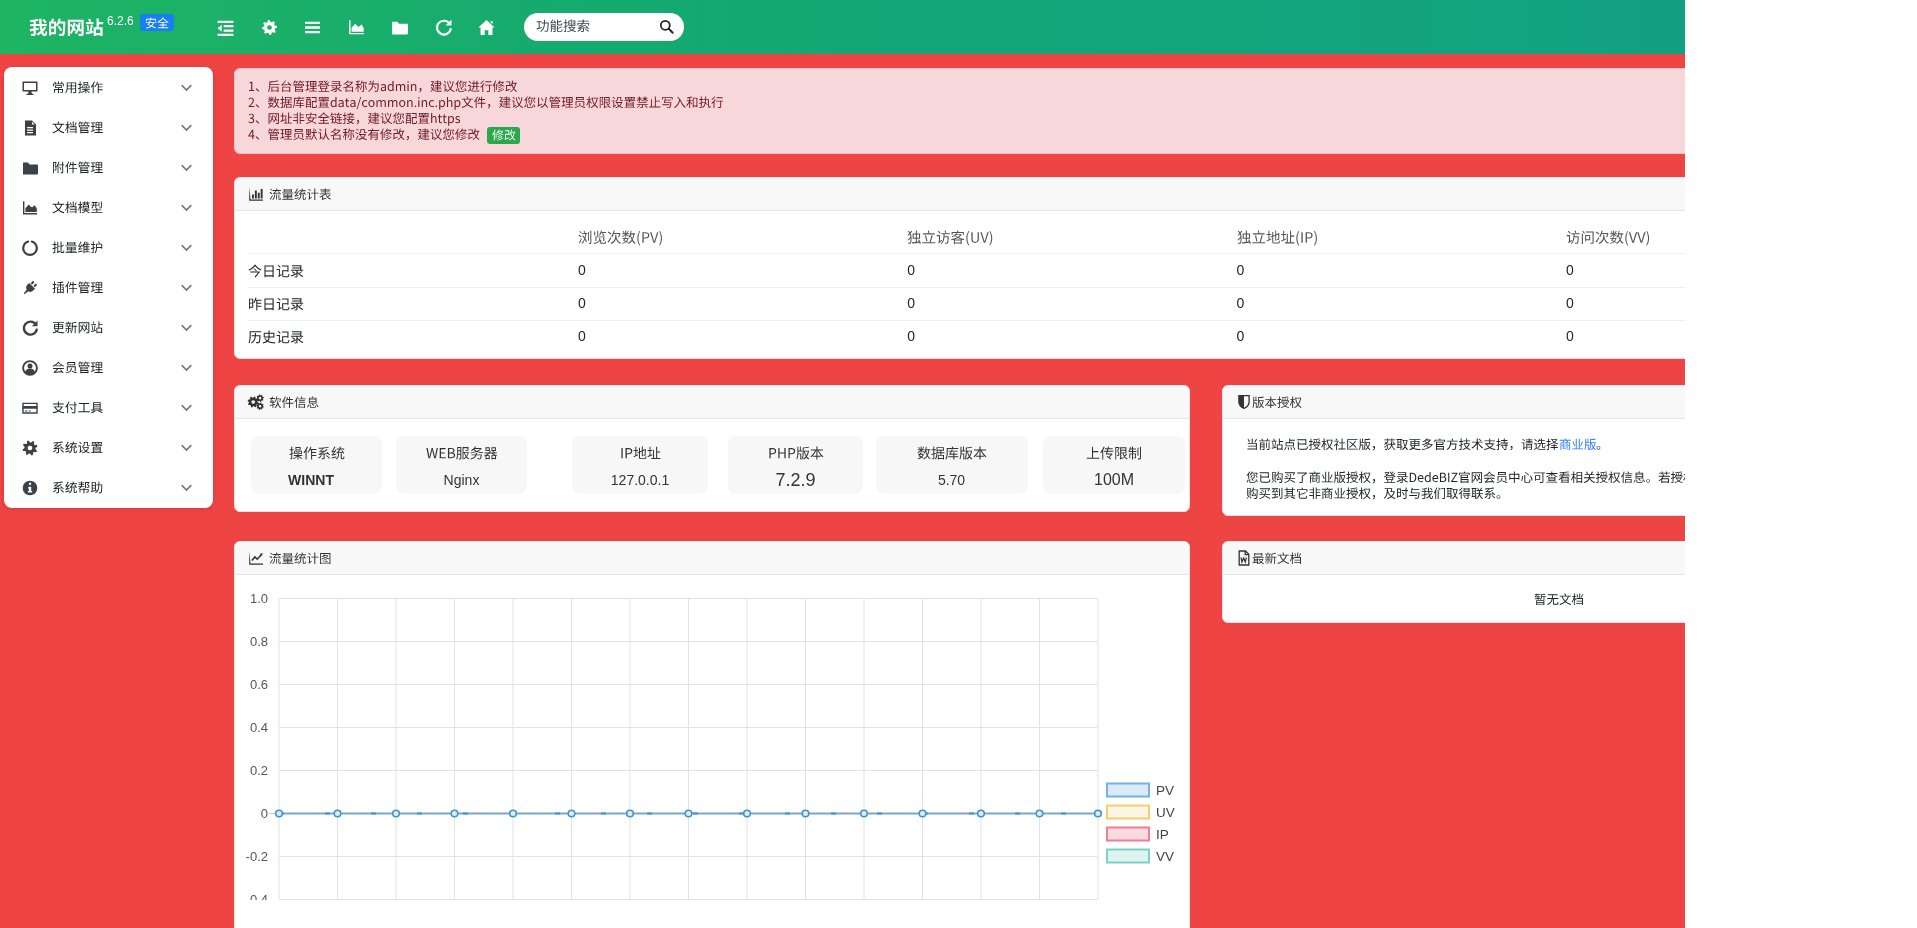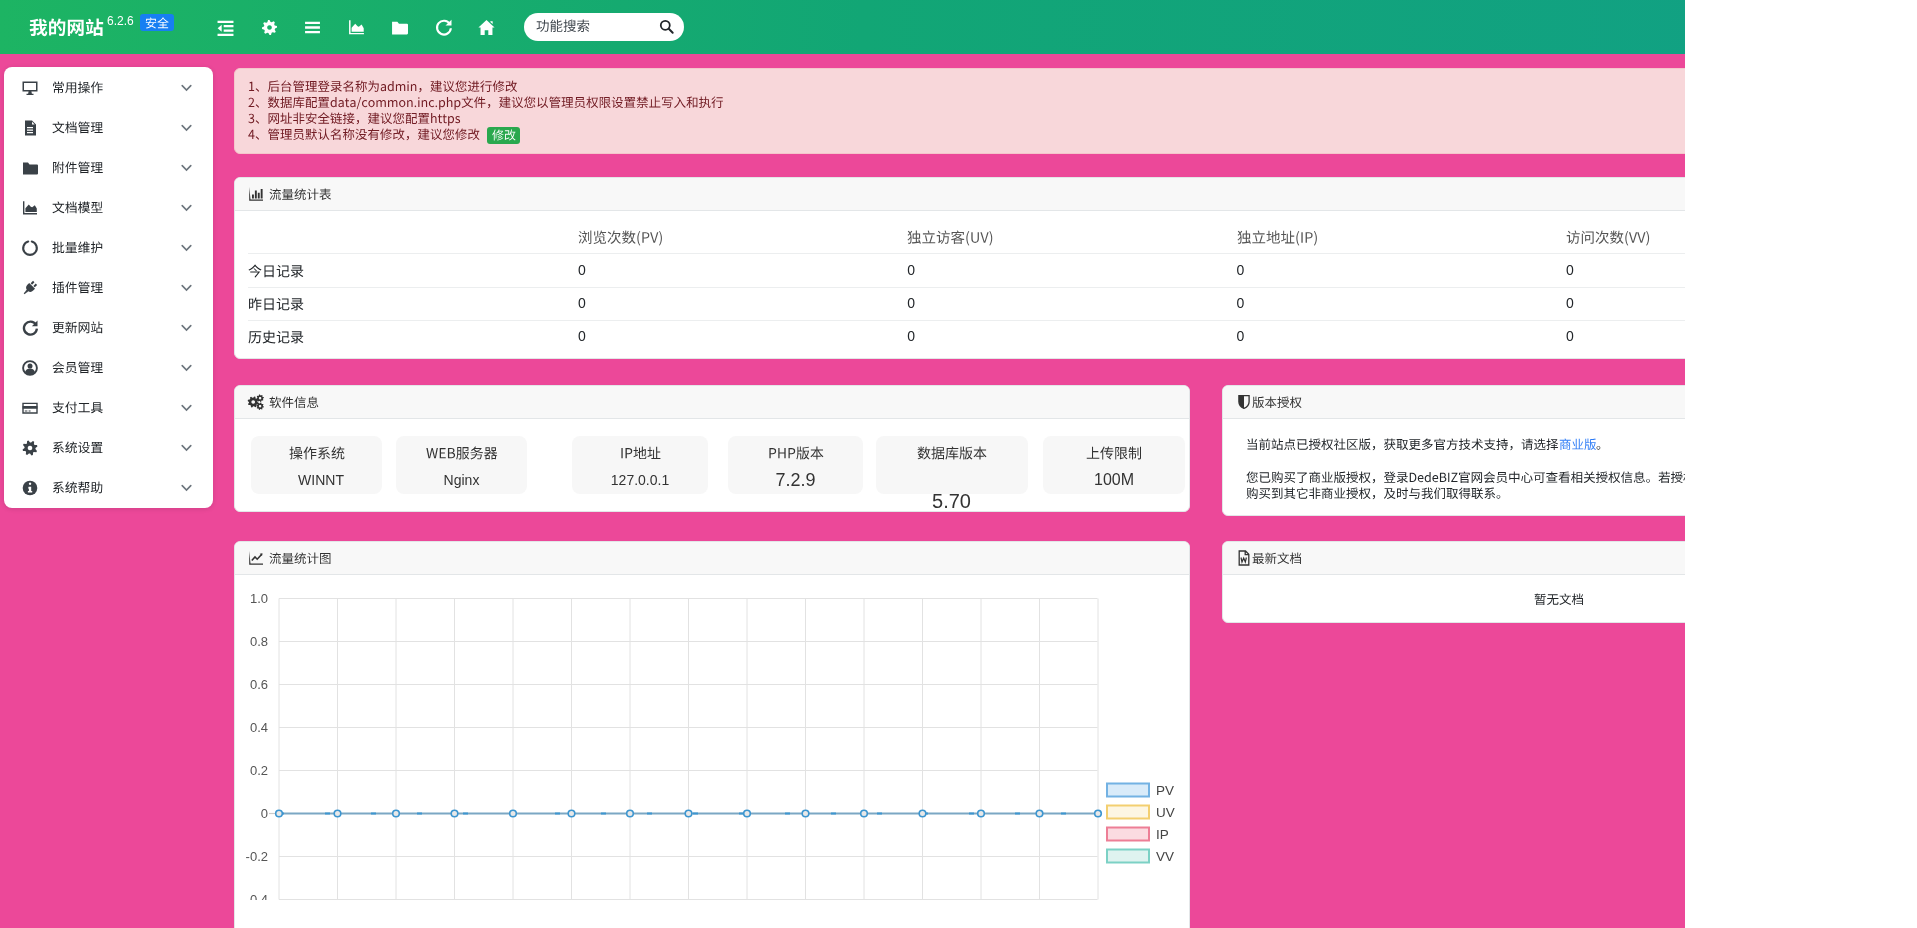--- a/index.html
+++ b/index.html
@@ -1,13 +1,13 @@
 <!DOCTYPE html>
 <html><head><meta charset="utf-8"><title>我的网站</title><style>html,body{margin:0;padding:0}body{font-family:"Liberation Sans",sans-serif;background:#fff}</style></head><body>
-<div style="position:relative;width:1685px;height:928px;overflow:hidden;background:#ec4899">
+<div style="position:relative;width:1685px;height:928px;overflow:hidden;background:#ef4444">
     <div style="position:absolute;left:0;top:0;width:1917px;height:54px;background:linear-gradient(90deg,#1db463,#12a675 45%,#11a086)"></div>
     <svg style="position:absolute;left:28.5px;top:17.6px;overflow:visible;" width="74.8" height="18.7" viewBox="0 -220 1000 250">
       <path fill="#fff" d="M176 -190C190 -178 206 -160 212 -148L236 -165C229 -177 212 -194 199 -206ZM204 -105C197 -92 189 -81 180 -70C177 -83 174 -98 172 -113L238 -113L238 -141L170 -141C168 -164 166 -187 167 -210L136 -210C136 -188 137 -164 139 -141L90 -141L90 -175C105 -178 119 -182 132 -185L111 -211C86 -202 46 -194 11 -190C14 -183 18 -172 20 -164C32 -166 46 -168 60 -170L60 -141L12 -141L12 -113L60 -113L60 -79C40 -76 22 -73 8 -71L15 -40L60 -49L60 -13C60 -9 58 -8 54 -8C50 -8 35 -7 21 -8C25 0 30 14 31 22C52 22 67 21 77 16C87 12 90 4 90 -13L90 -56L131 -64L129 -91L90 -84L90 -113L142 -113C144 -88 149 -65 154 -46C137 -31 118 -19 98 -10C105 -3 114 7 118 14C134 6 150 -4 164 -16C175 8 190 23 208 23C230 23 240 12 245 -32C237 -35 226 -42 220 -49C219 -19 216 -7 211 -7C203 -7 195 -19 188 -38C205 -54 219 -73 230 -93ZM384 -102C396 -83 412 -58 419 -43L444 -59C436 -74 420 -98 408 -115ZM396 -212C389 -182 377 -152 362 -131L362 -172L324 -172C328 -182 332 -195 336 -208L304 -212C303 -200 300 -184 297 -172L268 -172L268 15L296 15L296 -4L362 -4L362 -121C369 -117 378 -110 382 -106C390 -117 397 -131 404 -146L458 -146C455 -58 452 -20 444 -12C441 -8 438 -8 434 -8C427 -8 412 -8 396 -9C401 -1 405 12 406 20C420 20 436 21 445 20C456 18 462 15 469 6C480 -8 482 -48 486 -160C486 -164 486 -174 486 -174L415 -174C419 -184 422 -195 425 -206ZM296 -146L336 -146L336 -105L296 -105ZM296 -30L296 -79L336 -79L336 -30ZM580 -85C572 -63 562 -44 549 -29L549 -122C559 -111 570 -98 580 -85ZM519 -198L519 22L549 22L549 -20C556 -16 563 -10 567 -7C580 -22 590 -40 599 -60C604 -53 609 -46 613 -40L631 -60C625 -69 618 -80 608 -90C614 -111 618 -133 621 -156L595 -160C593 -144 591 -130 588 -116C580 -125 572 -134 564 -142L549 -127L549 -170L701 -170L701 -14C701 -10 699 -8 694 -8C689 -8 670 -7 655 -8C659 0 664 14 666 22C690 22 706 21 717 16C728 12 731 3 731 -14L731 -198ZM618 -125C628 -113 639 -100 649 -86C640 -60 628 -37 610 -21C617 -18 629 -9 634 -5C648 -20 658 -38 667 -60C673 -50 678 -41 681 -33L701 -52C696 -64 688 -77 678 -91C683 -111 687 -133 690 -156L663 -159C662 -144 660 -131 657 -118C650 -126 643 -134 636 -141ZM770 -128C775 -102 780 -67 780 -44L805 -49C803 -72 799 -106 794 -132ZM790 -204C796 -193 802 -179 805 -168L762 -168L762 -141L862 -141L862 -168L812 -168L832 -175C829 -185 823 -200 816 -211ZM826 -134C824 -105 818 -65 812 -40C792 -36 774 -32 760 -30L766 0C793 -6 828 -14 860 -22L857 -50L836 -46C843 -70 849 -102 854 -130ZM864 -95L864 22L894 22L894 10L953 10L953 21L984 21L984 -95L934 -95L934 -138L992 -138L992 -166L934 -166L934 -212L903 -212L903 -95ZM894 -18L894 -67L953 -67L953 -18Z"></path>
     </svg>
     <div style="position:absolute;left:107px;top:15.3px;font-size:12px;line-height:12px;color:#fff;font-weight:normal;white-space:nowrap;">6.2.6</div>
     <div style="position:absolute;left:140px;top:14px;width:34px;height:17px;background:#177ff2;border-radius:3px;"></div>
     <svg style="position:absolute;left:145.0px;top:16.5px;overflow:visible;" width="24.0" height="12" viewBox="0 -220 500 250">
       <path fill="#fff" d="M104 -206C108 -198 112 -189 115 -181L23 -181L23 -130L42 -130L42 -164L207 -164L207 -130L227 -130L227 -181L137 -181C134 -190 128 -202 123 -210ZM164 -94C156 -74 145 -58 131 -44C113 -52 95 -58 78 -64C84 -73 90 -84 97 -94ZM75 -94C66 -80 56 -66 48 -56C69 -49 92 -40 114 -31C90 -15 58 -4 20 2C24 6 30 15 32 19C73 10 107 -2 134 -23C166 -9 194 6 213 18L228 2C209 -10 181 -24 150 -37C165 -52 177 -71 186 -94L234 -94L234 -112L108 -112C114 -125 120 -137 126 -149L105 -153C100 -140 93 -126 85 -112L17 -112L17 -94ZM373 -213C348 -173 302 -136 256 -116C261 -112 267 -105 270 -100C280 -105 290 -111 299 -117L299 -101L365 -101L365 -62L301 -62L301 -45L365 -45L365 -4L269 -4L269 13L482 13L482 -4L385 -4L385 -45L452 -45L452 -62L385 -62L385 -101L452 -101L452 -118C462 -111 471 -105 481 -99C484 -105 490 -111 494 -115C454 -136 416 -162 386 -198L390 -205ZM300 -118C328 -136 354 -159 375 -185C399 -158 424 -136 452 -118Z"></path>
     </svg>
     <svg style="position:absolute;left:217.0px;top:18.5px;overflow:visible" width="17" height="17" viewBox="0 0 16 16">
@@ -231,41 +231,41 @@
       <path fill="#333" fill-rule="evenodd" d="M15.4 6.0 L15.0 6.6 L13.9 6.5 L13.4 6.8 L13.2 7.8 L12.4 8.0 L11.8 7.1 L11.2 7.0 L10.3 7.5 L9.7 7.1 L9.8 6.0 L9.5 5.5 L8.5 5.3 L8.3 4.5 L9.2 3.9 L9.3 3.3 L8.8 2.4 L9.2 1.8 L10.3 1.9 L10.8 1.6 L11.0 0.6 L11.8 0.4 L12.4 1.3 L13.0 1.4 L13.9 0.9 L14.5 1.3 L14.4 2.4 L14.7 2.9 L15.7 3.1 L15.9 3.9 L15.0 4.5 L14.9 5.1ZM13.3 4.2 L13.2 3.6 L12.7 3.1 L12.1 3.0 L11.5 3.1 L11.0 3.6 L10.9 4.2 L11.0 4.8 L11.5 5.3 L12.1 5.4 L12.7 5.3 L13.2 4.8Z"></path>
       <path fill="#333" fill-rule="evenodd" d="M14.4 15.2 L13.8 15.6 L12.9 15.0 L12.3 15.1 L11.7 15.9 L10.9 15.8 L10.7 14.7 L10.2 14.4 L9.1 14.5 L8.7 13.9 L9.3 13.0 L9.2 12.4 L8.4 11.8 L8.5 11.0 L9.6 10.8 L9.9 10.3 L9.8 9.2 L10.4 8.8 L11.3 9.4 L11.9 9.3 L12.5 8.5 L13.3 8.6 L13.5 9.7 L14.0 10.0 L15.1 9.9 L15.5 10.5 L14.9 11.4 L15.0 12.0 L15.8 12.6 L15.7 13.4 L14.6 13.6 L14.3 14.1ZM13.3 12.2 L13.2 11.6 L12.7 11.1 L12.1 11.0 L11.5 11.1 L11.0 11.6 L10.9 12.2 L11.0 12.8 L11.5 13.3 L12.1 13.4 L12.7 13.3 L13.2 12.8Z"></path>
     </svg>
     <svg style="position:absolute;left:269.0px;top:396.2px;overflow:visible;" width="50.0" height="12.5" viewBox="0 -220 1000 250">
       <path fill="#333" d="M148 -210C142 -171 132 -134 115 -111C120 -109 128 -104 131 -100C141 -115 148 -134 155 -154L219 -154C216 -137 211 -118 208 -106L223 -102C228 -118 235 -146 240 -169L227 -172L225 -172L159 -172C162 -183 164 -195 166 -208ZM166 -131L166 -119C166 -84 162 -32 109 8C114 10 120 16 123 20C154 -3 169 -31 177 -57C187 -23 204 5 229 20C232 15 237 8 242 4C210 -12 192 -51 184 -96C184 -104 184 -112 184 -119L184 -131ZM24 -83C26 -85 34 -86 43 -86L70 -86L70 -50L10 -42L14 -23L70 -32L70 19L86 19L86 -35L120 -40L120 -58L86 -53L86 -86L118 -86L118 -104L86 -104L86 -141L70 -141L70 -104L42 -104C50 -121 58 -141 66 -162L120 -162L120 -180L72 -180C74 -189 77 -197 79 -206L60 -210C58 -200 56 -190 53 -180L12 -180L12 -162L48 -162C41 -142 34 -126 31 -120C26 -108 22 -101 18 -100C20 -95 22 -87 24 -83ZM329 -85L329 -67L401 -67L401 20L420 20L420 -67L488 -67L488 -85L420 -85L420 -140L477 -140L477 -159L420 -159L420 -207L401 -207L401 -159L368 -159C371 -170 374 -182 376 -194L358 -198C352 -165 342 -132 327 -112C332 -110 340 -105 343 -102C350 -113 356 -126 362 -140L401 -140L401 -85ZM317 -209C304 -171 282 -134 258 -109C261 -105 267 -95 269 -91C277 -99 284 -109 292 -120L292 20L310 20L310 -149C319 -167 328 -185 335 -204ZM596 -133L596 -117L717 -117L717 -133ZM596 -97L596 -82L717 -82L717 -97ZM578 -169L578 -153L737 -153L737 -169ZM635 -204C642 -193 650 -179 653 -170L670 -178C666 -186 659 -200 652 -210ZM592 -61L592 20L608 20L608 10L703 10L703 19L720 19L720 -61ZM608 -6L608 -45L703 -45L703 -6ZM564 -209C551 -171 530 -134 508 -109C511 -105 517 -96 518 -92C527 -101 535 -112 542 -124L542 21L560 21L560 -154C568 -170 575 -187 581 -204ZM816 -138L932 -138L932 -118L816 -118ZM816 -103L932 -103L932 -83L816 -83ZM816 -172L932 -172L932 -152L816 -152ZM816 -50L816 -10C816 10 823 16 852 16C858 16 904 16 910 16C934 16 940 8 943 -24C938 -25 930 -28 925 -31C924 -5 922 -2 908 -2C898 -2 861 -2 853 -2C837 -2 834 -3 834 -10L834 -50ZM941 -48C952 -32 964 -11 968 3L986 -5C982 -19 969 -40 958 -55ZM787 -51C781 -35 771 -14 761 0L778 8C788 -6 797 -28 803 -44ZM855 -60C868 -48 882 -32 888 -20L904 -30C897 -40 882 -56 870 -68L951 -68L951 -187L876 -187C880 -193 884 -201 888 -209L866 -212C864 -205 860 -195 857 -187L798 -187L798 -68L868 -68Z"></path>
     </svg>
     <div style="position:absolute;left:251px;top:436px;width:131px;height:58px;background:#f7f7f7;border-radius:8px"></div>
     <svg style="position:absolute;left:288.5px;top:445.5px;overflow:visible;" width="56.0" height="14" viewBox="0 -220 1000 250">
       <path fill="#333" d="M132 -186L190 -186L190 -159L132 -159ZM115 -200L115 -145L207 -145L207 -200ZM105 -120L138 -120L138 -92L105 -92ZM182 -120L216 -120L216 -92L182 -92ZM40 -210L40 -160L12 -160L12 -142L40 -142L40 -87C28 -83 18 -80 9 -77L14 -59L40 -69L40 -2C40 1 39 2 36 2C34 2 26 2 18 2C20 6 23 14 24 18C36 18 44 18 50 15C56 12 58 8 58 -2L58 -76L82 -85L79 -102L58 -94L58 -142L81 -142L81 -160L58 -160L58 -210ZM152 -78L152 -58L86 -58L86 -43L140 -43C122 -24 95 -8 69 0C73 3 78 10 81 14C106 5 133 -12 152 -32L152 20L169 20L169 -34C185 -15 208 3 230 12C232 8 238 1 242 -2C220 -10 196 -26 180 -43L238 -43L238 -58L169 -58L169 -78L232 -78L232 -134L168 -134L168 -78L153 -78L153 -134L90 -134L90 -78ZM382 -207C369 -170 349 -134 326 -110C330 -108 338 -101 341 -98C354 -112 366 -130 376 -150L394 -150L394 20L413 20L413 -41L488 -41L488 -59L413 -59L413 -97L485 -97L485 -114L413 -114L413 -150L490 -150L490 -168L386 -168C391 -179 396 -191 400 -202ZM321 -209C307 -171 284 -134 259 -109C262 -105 268 -95 270 -90C278 -99 287 -109 295 -120L295 20L314 20L314 -150C323 -167 332 -185 339 -204ZM572 -56C558 -38 538 -20 518 -8C522 -5 530 2 534 5C553 -8 575 -29 590 -49ZM659 -48C680 -32 706 -8 718 6L734 -6C720 -20 695 -42 674 -57ZM666 -111C672 -105 680 -98 686 -91L576 -84C614 -102 652 -125 689 -153L674 -165C662 -155 648 -145 635 -136L574 -133C592 -146 610 -162 627 -179C659 -182 690 -187 714 -192L701 -208C660 -198 588 -191 527 -188C529 -184 531 -176 532 -172C554 -173 577 -174 600 -176C584 -160 566 -144 559 -140C552 -135 546 -131 540 -130C542 -126 545 -117 546 -114C551 -116 559 -116 610 -120C588 -106 570 -96 561 -92C546 -84 534 -80 526 -79C529 -74 532 -65 532 -61C539 -64 549 -65 618 -70L618 -5C618 -2 617 -1 613 -1C609 -1 595 -1 580 -2C583 4 586 12 587 17C606 17 618 17 626 14C635 11 637 6 637 -5L637 -72L699 -76C706 -68 712 -60 716 -54L732 -63C721 -78 700 -101 680 -118ZM924 -88L924 -9C924 10 929 15 946 15C950 15 965 15 968 15C984 15 988 6 990 -28C985 -30 977 -33 974 -36C973 -6 972 -2 966 -2C963 -2 952 -2 949 -2C944 -2 943 -2 943 -9L943 -88ZM878 -88C876 -38 870 -11 829 4C834 8 839 14 841 19C886 1 894 -32 896 -88ZM760 -13L765 5C787 -2 817 -11 845 -20L842 -37C812 -28 781 -18 760 -13ZM899 -206C904 -196 910 -182 912 -174L852 -174L852 -157L897 -157C886 -141 868 -118 862 -113C858 -108 852 -106 847 -105C849 -101 852 -92 853 -87C860 -90 870 -91 961 -100C965 -93 969 -86 972 -82L987 -90C980 -105 964 -128 950 -146L935 -138C941 -131 946 -123 952 -114L883 -109C894 -122 908 -142 919 -157L987 -157L987 -174L915 -174L931 -179C928 -187 922 -200 916 -210ZM765 -106C769 -108 774 -109 804 -113C794 -97 784 -85 780 -80C772 -71 766 -65 760 -64C762 -59 766 -50 766 -46C772 -49 780 -52 842 -65C842 -69 842 -76 842 -82L795 -72C814 -94 832 -121 848 -148L832 -158C827 -149 822 -139 816 -130L785 -127C800 -149 816 -176 828 -202L808 -211C798 -181 779 -148 773 -140C768 -132 763 -126 758 -125C761 -120 764 -110 765 -106Z"></path>
     </svg>
-    <div style="position:absolute;left:321px;top:472.7px;font-size:14px;line-height:14px;color:#333;font-weight:normal;white-space:nowrap;transform:translateX(-50%);">WINNT</div>
+    <div style="position:absolute;left:311px;top:472.7px;font-size:14px;line-height:14px;color:#333;font-weight:bold;white-space:nowrap;transform:translateX(-50%);">WINNT</div>
     <div style="position:absolute;left:396px;top:436px;width:131px;height:58px;background:#f7f7f7;border-radius:8px"></div>
     <svg style="position:absolute;left:425.6px;top:445.5px;overflow:visible;" width="71.7" height="14" viewBox="0 -220 1281 250">
       <path fill="#333" d="M45 0L73 0L100 -110C103 -125 106 -138 109 -152L110 -152C113 -138 116 -125 119 -110L147 0L175 0L213 -183L191 -183L171 -84C168 -64 164 -44 161 -24L160 -24C155 -44 151 -64 146 -84L121 -183L100 -183L74 -84C70 -64 66 -44 62 -24L60 -24C57 -44 53 -64 50 -84L30 -183L6 -183ZM245 0L353 0L353 -20L268 -20L268 -86L337 -86L337 -106L268 -106L268 -164L350 -164L350 -183L245 -183ZM392 0L450 0C491 0 520 -18 520 -54C520 -79 504 -93 482 -98L482 -99C500 -104 509 -120 509 -138C509 -171 483 -183 446 -183L392 -183ZM415 -106L415 -165L443 -165C472 -165 486 -157 486 -136C486 -117 474 -106 442 -106ZM415 -18L415 -88L447 -88C479 -88 497 -77 497 -54C497 -30 478 -18 447 -18ZM558 -201L558 -111C558 -74 556 -24 540 12C544 13 552 17 555 20C566 -4 571 -35 574 -65L613 -65L613 -3C613 1 612 2 608 2C605 2 595 2 583 2C586 7 588 15 588 20C606 20 616 20 622 16C628 14 631 8 631 -2L631 -201ZM575 -183L613 -183L613 -142L575 -142ZM575 -125L613 -125L613 -82L574 -82C575 -92 575 -102 575 -111ZM746 -98C740 -77 731 -58 720 -42C709 -58 700 -77 693 -98ZM653 -200L653 20L670 20L670 -98L677 -98C685 -72 696 -48 710 -28C698 -14 685 -3 672 5C676 8 680 14 682 18C696 10 709 0 721 -14C732 0 746 12 761 20C764 16 770 9 774 6C758 -2 744 -13 732 -27C747 -50 760 -78 766 -112L755 -116L752 -115L670 -115L670 -182L741 -182L741 -152C741 -149 740 -148 736 -148C732 -148 719 -148 704 -148C706 -144 709 -137 710 -132C728 -132 741 -132 749 -134C757 -137 759 -142 759 -152L759 -200ZM892 -95C892 -86 890 -78 888 -70L812 -70L812 -54L882 -54C868 -22 840 -5 795 4C798 7 804 16 806 20C855 8 886 -13 902 -54L978 -54C974 -21 969 -6 963 -1C960 1 957 2 952 2C946 2 930 1 914 0C917 4 920 12 920 16C935 17 950 18 958 17C966 17 972 15 978 10C986 2 992 -16 998 -62C998 -65 998 -70 998 -70L907 -70C909 -78 911 -86 912 -94ZM967 -168C952 -153 932 -141 908 -132C888 -140 873 -151 862 -165L866 -168ZM876 -210C864 -188 839 -163 804 -145C808 -142 813 -135 815 -131C828 -138 840 -146 850 -154C860 -142 872 -132 887 -124C857 -115 824 -109 792 -106C796 -102 799 -94 800 -89C836 -94 874 -102 908 -114C937 -102 972 -96 1011 -92C1013 -98 1017 -105 1021 -109C988 -111 956 -116 930 -124C958 -137 982 -155 996 -178L985 -185L982 -184L880 -184C886 -192 892 -199 896 -206ZM1080 -182L1122 -182L1122 -147L1080 -147ZM1186 -182L1232 -182L1232 -147L1186 -147ZM1184 -121C1195 -117 1208 -111 1216 -105L1144 -105C1150 -113 1155 -121 1159 -130L1140 -133L1140 -199L1063 -199L1063 -131L1139 -131C1135 -122 1129 -114 1122 -105L1044 -105L1044 -88L1106 -88C1088 -73 1066 -60 1038 -50C1042 -46 1047 -40 1049 -35L1063 -41L1063 20L1080 20L1080 13L1122 13L1122 18L1140 18L1140 -57L1092 -57C1107 -67 1120 -77 1130 -88L1176 -88C1187 -77 1201 -66 1216 -57L1170 -57L1170 20L1187 20L1187 13L1232 13L1232 18L1250 18L1250 -41L1262 -37C1264 -42 1270 -48 1274 -52C1247 -58 1219 -72 1200 -88L1268 -88L1268 -105L1224 -105L1231 -112C1223 -119 1207 -126 1194 -131ZM1169 -199L1169 -131L1250 -131L1250 -199ZM1080 -4L1080 -41L1122 -41L1122 -4ZM1187 -4L1187 -41L1232 -41L1232 -4Z"></path>
     </svg>
     <div style="position:absolute;left:461.5px;top:472.7px;font-size:14px;line-height:14px;color:#333;font-weight:normal;white-space:nowrap;transform:translateX(-50%);">Nginx</div>
     <div style="position:absolute;left:572px;top:436px;width:136px;height:58px;background:#f7f7f7;border-radius:8px"></div>
     <svg style="position:absolute;left:619.5px;top:445.5px;overflow:visible;" width="41.0" height="14" viewBox="0 -220 732 250">
       <path fill="#333" d="M25 0L48 0L48 -183L25 -183ZM98 0L122 0L122 -73L152 -73C192 -73 219 -91 219 -130C219 -170 192 -183 151 -183L98 -183ZM122 -92L122 -164L148 -164C180 -164 196 -156 196 -130C196 -103 181 -92 149 -92ZM339 -187L339 -118L312 -107L319 -90L339 -99L339 -20C339 8 347 14 376 14C382 14 430 14 438 14C464 14 470 3 472 -31C468 -32 460 -35 456 -38C454 -10 452 -3 437 -3C427 -3 385 -3 376 -3C360 -3 357 -6 357 -19L357 -106L390 -121L390 -36L408 -36L408 -128L443 -143C443 -103 442 -75 441 -69C440 -64 438 -62 434 -62C431 -62 423 -62 417 -63C419 -59 421 -52 422 -46C428 -46 438 -46 445 -48C452 -50 457 -55 459 -65C460 -75 461 -112 461 -159L462 -163L449 -168L445 -165L442 -162L408 -148L408 -210L390 -210L390 -140L357 -126L357 -187ZM240 -38L247 -20C269 -30 298 -42 324 -55L320 -72L292 -60L292 -132L321 -132L321 -150L292 -150L292 -207L274 -207L274 -150L242 -150L242 -132L274 -132L274 -52C261 -47 249 -42 240 -38ZM590 -155L590 -7L560 -7L560 11L722 11L722 -7L664 -7L664 -105L718 -105L718 -124L664 -124L664 -208L645 -208L645 -7L608 -7L608 -155ZM490 -41L497 -22C520 -32 551 -45 580 -57L576 -74L544 -61L544 -132L577 -132L577 -150L544 -150L544 -207L527 -207L527 -150L493 -150L493 -132L527 -132L527 -54C513 -49 500 -44 490 -41Z"></path>
     </svg>
     <div style="position:absolute;left:640.0px;top:472.7px;font-size:14px;line-height:14px;color:#333;font-weight:normal;white-space:nowrap;transform:translateX(-50%);text-align:center;">127.0.0.1</div>
     <div style="position:absolute;left:728px;top:436px;width:135px;height:58px;background:#f7f7f7;border-radius:8px"></div>
     <svg style="position:absolute;left:767.6px;top:445.5px;overflow:visible;" width="55.9" height="14" viewBox="0 -220 998 250">
       <path fill="#333" d="M25 0L48 0L48 -73L78 -73C119 -73 146 -91 146 -130C146 -170 118 -183 78 -183L25 -183ZM48 -92L48 -164L74 -164C107 -164 123 -156 123 -130C123 -103 108 -92 76 -92ZM184 0L206 0L206 -86L292 -86L292 0L315 0L315 -183L292 -183L292 -106L206 -106L206 -183L184 -183ZM366 0L388 0L388 -73L419 -73C459 -73 486 -91 486 -130C486 -170 459 -183 418 -183L366 -183ZM388 -92L388 -164L415 -164C447 -164 463 -156 463 -130C463 -103 448 -92 416 -92ZM525 -205L525 -106C525 -68 522 -23 506 9C510 12 516 17 520 21C534 -5 540 -38 541 -71L576 -71L576 20L593 20L593 -88L542 -88L542 -106L542 -124L608 -124L608 -141L586 -141L586 -210L569 -210L569 -141L542 -141L542 -205ZM712 -120C706 -91 696 -67 684 -47C672 -68 663 -93 658 -120ZM619 -193L619 -107C619 -70 617 -22 598 11C602 13 610 18 613 21C634 -14 637 -65 637 -107L637 -120L642 -120C649 -86 659 -56 674 -32C660 -15 644 -3 627 5C631 9 636 16 638 20C655 12 671 0 684 -16C696 -1 710 12 726 20C729 16 735 9 739 6C722 -3 707 -15 695 -31C713 -57 726 -91 732 -135L720 -138L717 -137L637 -137L637 -178C672 -181 709 -186 736 -192L724 -208C698 -202 656 -196 619 -193ZM864 -210L864 -157L765 -157L765 -138L840 -138C822 -96 791 -55 758 -35C762 -31 768 -24 772 -20C808 -44 840 -89 860 -138L864 -138L864 -46L805 -46L805 -27L864 -27L864 20L883 20L883 -27L942 -27L942 -46L883 -46L883 -138L887 -138C906 -89 938 -44 975 -20C978 -26 985 -33 990 -36C955 -56 924 -96 906 -138L983 -138L983 -157L883 -157L883 -210Z"></path>
     </svg>
     <div style="position:absolute;left:795.5px;top:472.7px;font-size:18px;line-height:14px;color:#333;font-weight:normal;white-space:nowrap;transform:translateX(-50%);">7.2.9</div>
     <div style="position:absolute;left:875.5px;top:436px;width:152px;height:58px;background:#f7f7f7;border-radius:8px"></div>
     <svg style="position:absolute;left:916.5px;top:445.5px;overflow:visible;" width="70.0" height="14" viewBox="0 -220 1250 250">
       <path fill="#333" d="M111 -205C106 -196 98 -181 92 -172L104 -166C111 -174 119 -187 126 -198ZM22 -198C28 -188 35 -174 38 -165L52 -172C50 -180 43 -194 36 -204ZM102 -65C97 -52 89 -41 79 -32C70 -36 60 -41 51 -45C54 -51 58 -58 62 -65ZM28 -38C40 -34 54 -27 66 -21C50 -9 31 -1 10 4C14 7 18 14 19 18C42 12 64 2 82 -12C90 -8 97 -3 103 2L115 -11C109 -15 102 -19 94 -24C107 -38 118 -56 124 -77L114 -82L110 -81L70 -81L75 -94L58 -97C56 -92 54 -86 52 -81L18 -81L18 -65L44 -65C38 -55 33 -46 28 -38ZM64 -210L64 -164L12 -164L12 -148L58 -148C46 -132 27 -116 10 -109C14 -105 18 -99 20 -94C35 -103 52 -117 64 -132L64 -101L82 -101L82 -135C94 -126 109 -114 115 -109L126 -122C120 -126 98 -140 86 -148L133 -148L133 -164L82 -164L82 -210ZM157 -208C151 -164 140 -122 120 -96C124 -93 132 -87 134 -84C141 -94 146 -104 152 -117C157 -92 164 -70 174 -50C160 -26 140 -8 113 6C116 9 122 17 123 21C149 7 168 -10 183 -32C195 -11 211 6 230 18C233 13 239 6 243 3C222 -8 206 -26 193 -50C206 -75 214 -106 220 -144L237 -144L237 -162L166 -162C169 -176 172 -190 174 -205ZM202 -144C198 -115 192 -90 183 -69C174 -92 167 -117 162 -144ZM371 -60L371 20L388 20L388 10L464 10L464 19L482 19L482 -60L434 -60L434 -90L490 -90L490 -107L434 -107L434 -134L481 -134L481 -199L349 -199L349 -124C349 -84 346 -29 320 9C325 11 332 17 336 20C357 -11 364 -53 366 -90L416 -90L416 -60ZM367 -183L463 -183L463 -151L367 -151ZM367 -134L416 -134L416 -107L367 -107L367 -124ZM388 -6L388 -44L464 -44L464 -6ZM292 -210L292 -160L260 -160L260 -142L292 -142L292 -87C279 -83 267 -80 257 -77L262 -59L292 -68L292 -4C292 0 290 1 288 1C284 1 275 1 264 1C266 6 269 14 269 18C285 18 295 18 301 15C307 12 309 7 309 -4L309 -74L338 -84L335 -101L309 -92L309 -142L338 -142L338 -160L309 -160L309 -210ZM581 -61C584 -63 592 -65 605 -65L648 -65L648 -36L558 -36L558 -18L648 -18L648 20L667 20L667 -18L738 -18L738 -36L667 -36L667 -65L722 -65L722 -82L667 -82L667 -108L648 -108L648 -82L601 -82C608 -93 616 -106 623 -120L728 -120L728 -137L632 -137L640 -155L620 -162C618 -154 614 -145 611 -137L565 -137L565 -120L603 -120C597 -108 591 -98 588 -94C584 -86 579 -80 575 -80C577 -74 580 -65 581 -61ZM617 -205C622 -199 626 -192 629 -185L530 -185L530 -112C530 -76 528 -25 508 10C512 12 520 18 524 21C546 -17 549 -74 549 -112L549 -167L738 -167L738 -185L650 -185C647 -192 641 -202 636 -210ZM776 -205L776 -106C776 -68 774 -23 758 9C762 12 768 17 771 21C786 -5 791 -38 793 -71L827 -71L827 20L844 20L844 -88L793 -88L794 -106L794 -124L860 -124L860 -141L838 -141L838 -210L820 -210L820 -141L794 -141L794 -205ZM963 -120C958 -91 948 -67 936 -47C924 -68 915 -93 909 -120ZM871 -193L871 -107C871 -70 868 -22 849 11C854 13 861 18 864 21C886 -14 889 -65 889 -107L889 -120L894 -120C900 -86 910 -56 925 -32C912 -15 896 -3 878 5C882 9 887 16 890 20C907 12 922 0 936 -16C947 -1 961 12 978 20C981 16 986 9 991 6C973 -3 958 -15 946 -31C964 -57 977 -91 983 -135L972 -138L969 -137L889 -137L889 -178C923 -181 960 -186 987 -192L975 -208C950 -202 908 -196 871 -193ZM1115 -210L1115 -157L1016 -157L1016 -138L1092 -138C1074 -96 1042 -55 1009 -35C1014 -31 1020 -24 1023 -20C1059 -44 1092 -89 1111 -138L1115 -138L1115 -46L1056 -46L1056 -27L1115 -27L1115 20L1135 20L1135 -27L1193 -27L1193 -46L1135 -46L1135 -138L1138 -138C1157 -89 1190 -44 1226 -20C1230 -26 1236 -33 1241 -36C1206 -56 1175 -96 1157 -138L1234 -138L1234 -157L1135 -157L1135 -210Z"></path>
     </svg>
-    <div style="position:absolute;left:951.5px;top:472.7px;font-size:20px;line-height:14px;color:#333;font-weight:normal;white-space:nowrap;transform:translateX(-50%);margin-top:21px;">5.70</div>
+    <div style="position:absolute;left:951.5px;top:472.7px;font-size:14px;line-height:14px;color:#333;font-weight:normal;white-space:nowrap;transform:translateX(-50%);">5.70</div>
     <div style="position:absolute;left:1043px;top:436px;width:142px;height:58px;background:#f7f7f7;border-radius:8px"></div>
     <svg style="position:absolute;left:1086.0px;top:445.5px;overflow:visible;" width="56.0" height="14" viewBox="0 -220 1000 250">
       <path fill="#333" d="M107 -206L107 -11L13 -11L13 8L238 8L238 -11L126 -11L126 -110L220 -110L220 -129L126 -129L126 -206ZM316 -209C302 -171 279 -134 254 -109C258 -105 263 -95 265 -91C274 -100 282 -110 290 -121L290 20L308 20L308 -149C318 -166 327 -185 334 -204ZM367 -31C391 -17 419 6 433 20L447 6C440 -1 430 -9 419 -17C438 -38 460 -62 475 -79L462 -88L458 -86L378 -86L387 -116L488 -116L488 -134L392 -134L400 -164L477 -164L477 -181L405 -181L412 -206L393 -209L386 -181L337 -181L337 -164L382 -164L373 -134L323 -134L323 -116L368 -116C363 -98 357 -82 353 -69L442 -69C431 -56 418 -41 405 -27C397 -33 388 -38 381 -43ZM523 -200L523 20L540 20L540 -183L576 -183C571 -166 564 -144 556 -126C574 -106 579 -89 579 -75C579 -68 577 -60 574 -58C571 -56 568 -56 566 -56C562 -55 557 -56 551 -56C554 -51 556 -44 556 -39C561 -39 568 -39 572 -40C578 -40 582 -42 586 -44C593 -50 596 -60 596 -74C596 -89 591 -107 573 -128C582 -148 591 -173 598 -193L586 -200L583 -200ZM703 -136L703 -106L629 -106L629 -136ZM703 -152L629 -152L629 -182L703 -182ZM610 20C614 17 622 14 674 0C674 -4 673 -12 673 -17L629 -6L629 -89L653 -89C666 -39 689 -1 728 18C731 13 737 6 741 2C721 -6 705 -20 693 -38C706 -46 723 -57 736 -68L724 -81C714 -72 698 -60 684 -52C678 -63 673 -76 670 -89L721 -89L721 -199L610 -199L610 -13C610 -3 605 2 602 4C604 8 608 16 610 20ZM919 -187L919 -48L937 -48L937 -187ZM964 -208L964 -6C964 -2 962 0 958 0C954 0 940 0 925 -1C928 5 930 14 931 19C950 19 964 18 971 16C979 12 982 6 982 -6L982 -208ZM786 -204C780 -180 772 -155 760 -138C765 -136 773 -133 777 -131C781 -138 786 -147 790 -157L822 -157L822 -130L761 -130L761 -113L822 -113L822 -88L773 -88L773 0L790 0L790 -71L822 -71L822 20L840 20L840 -71L875 -71L875 -20C875 -17 874 -16 872 -16C869 -16 860 -16 850 -16C852 -12 854 -5 855 0C869 0 879 0 884 -3C891 -6 892 -10 892 -19L892 -88L840 -88L840 -113L901 -113L901 -130L840 -130L840 -157L891 -157L891 -174L840 -174L840 -209L822 -209L822 -174L796 -174C798 -182 801 -192 803 -200Z"></path>
     </svg>
     <div style="position:absolute;left:1114.0px;top:472.7px;font-size:16px;line-height:14px;color:#333;font-weight:normal;white-space:nowrap;transform:translateX(-50%);">100M</div>
     <div style="position:absolute;left:1222px;top:385px;width:674px;height:131px;background:#fff;border:1px solid #e3e6e8;border-radius:6px;box-sizing:border-box"></div>
     <div style="position:absolute;left:1223px;top:386px;width:672px;height:33px;background:#f8f8f8;border-bottom:1px solid #e3e6e8;border-radius:5px 5px 0 0;box-sizing:border-box"></div>
     <svg style="position:absolute;left:1236.0px;top:394.0px;overflow:visible" width="16" height="16" viewBox="0 0 16 16">
       <path fill="none" stroke="#333" stroke-width="1.3" d="M2.9 1.6h10.2v6.1c0 3.2-2 5.3-5.1 6.7-3.1-1.4-5.1-3.5-5.1-6.7z"></path>
       <path fill="#333" d="M8 1.6H2.9v6.1c0 3.2 2 5.3 5.1 6.7z"></path>

